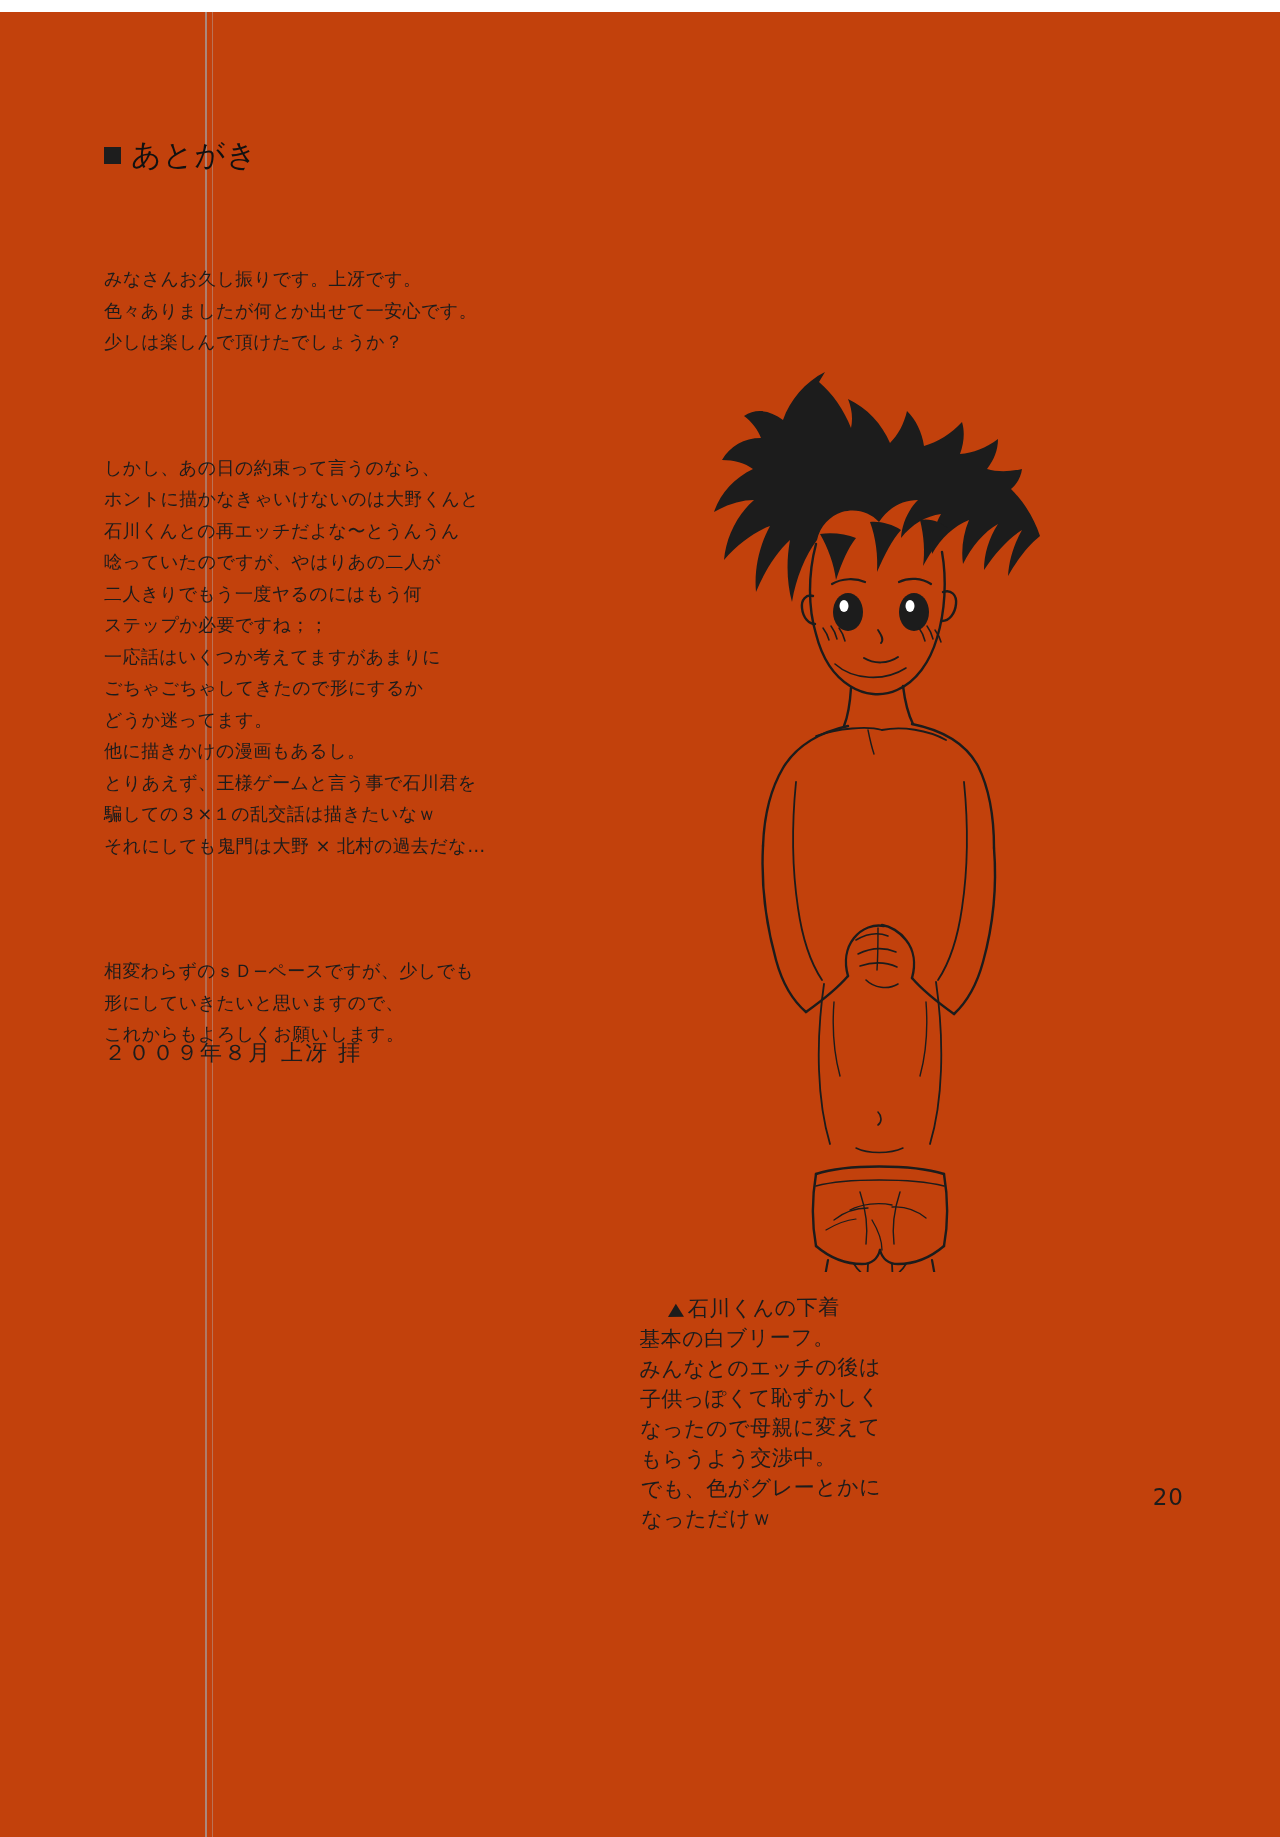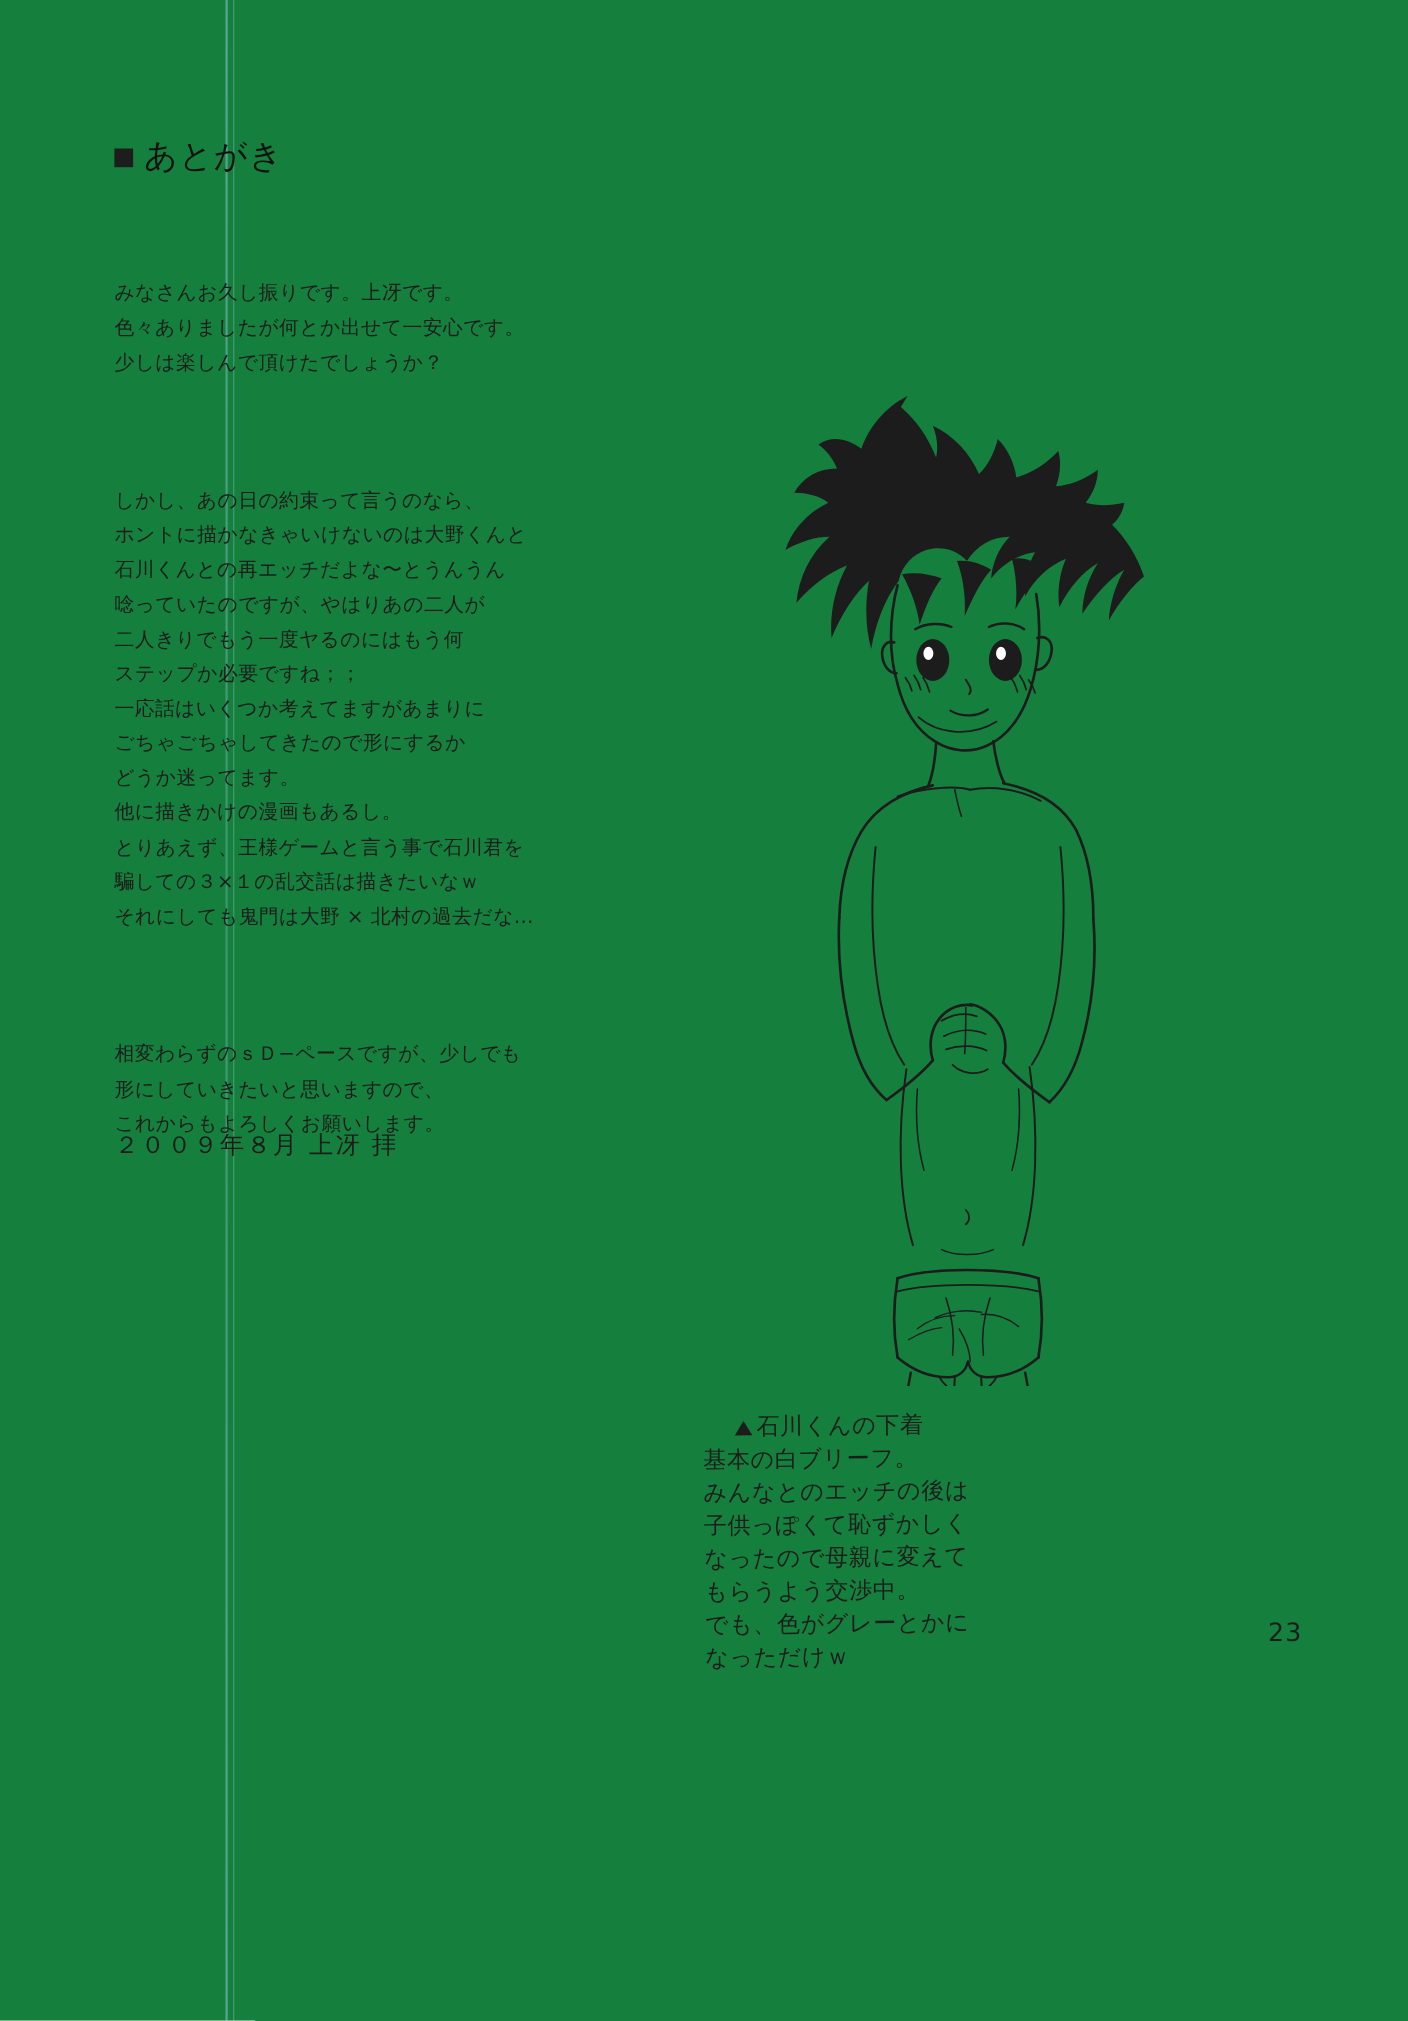--- a/index.html
+++ b/index.html
@@ -13,21 +13,22 @@
     position: relative;
     font-family: "DejaVu Sans", sans-serif;
     color: #2b2b2b;
     overflow: hidden;
   }
 
   
   .page {
     position: absolute;
     inset: 0;
-    background: #15803d;
+    background: #c2410c;
+    margin-top: 12px;
   }
 
   
   .gutter-line {
     position: absolute;
     top: 0;
     bottom: 0;
     left: 205px;
     width: 2px;
     background: linear-gradient(to bottom, rgba(150,195,220,0.55), rgba(150,195,220,0.30) 45%, rgba(150,195,220,0.55));
@@ -318,15 +319,15 @@
     <span class="tri"></span><span>石川くんの下着
 基本の白ブリーフ。
 みんなとのエッチの後は
 子供っぽくて恥ずかしく
 なったので母親に変えて
 もらうよう交渉中。
 でも、色がグレーとかに
 なっただけｗ</span>
   </div>
 
-  <div class="page-number">23</div>
+  <div class="page-number">20</div>
 
 </div>
 
 </body></html>

